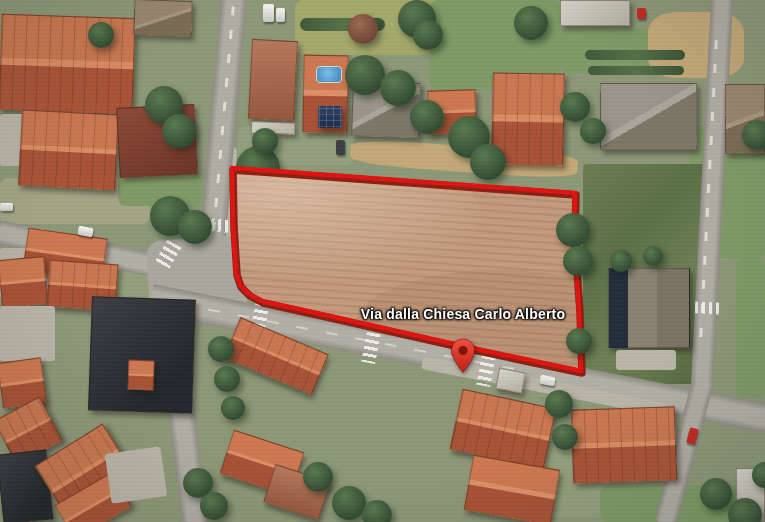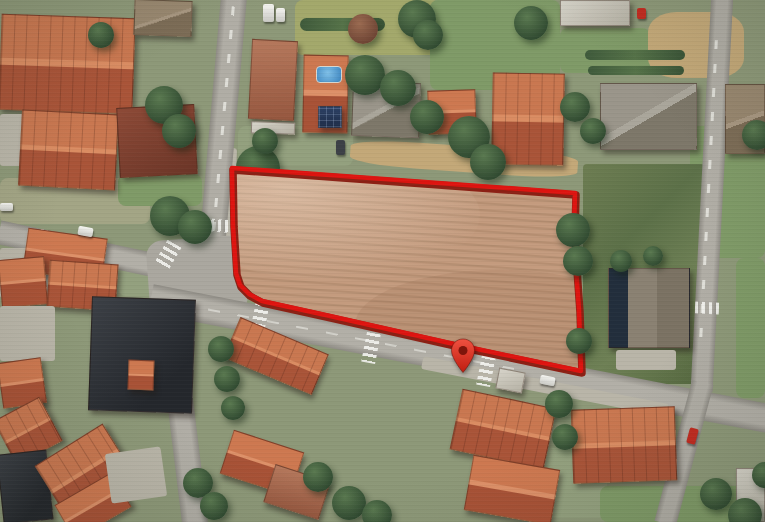--- a/index.html
+++ b/index.html
@@ -207,20 +207,21 @@
     <polygon fill="none" stroke-width="7.5" stroke-linejoin="round" transform="translate(1,2)" points="232,168 575,193 574,230 576,268 579,310 581,371 463,346 330,316 262,301 249,294 240,285 236,273 233,225" stroke="#8c2014"></polygon>
     <polygon fill="none" stroke-width="4.5" stroke-linejoin="round" points="232,168 575,193 574,230 576,268 579,310 581,371 463,346 330,316 262,301 249,294 240,285 236,273 233,225" stroke="#de1410"></polygon>
   </svg>
 
   <div class="tree" style="left:556px;top:213px;width:34px;height:34px;"></div>
   <div class="tree" style="left:563px;top:246px;width:30px;height:30px;"></div>
   <div class="tree" style="left:566px;top:328px;width:26px;height:26px;"></div>
 
   <div class="grain"></div>
 
+  <div class="label" style="left:463px;top:306px;">Via dalla Chiesa Carlo Alberto</div>
 
   <svg width="26" height="36" viewBox="0 0 26 36" style="left:450px;top:338px;filter:drop-shadow(1px 2px 2px rgba(0,0,0,0.45));">
     <defs>
       <linearGradient id="pg" x1="0" y1="0" x2="0" y2="1">
         <stop offset="0" stop-color="#ef5140"></stop>
         <stop offset="1" stop-color="#c01d10"></stop>
       </linearGradient>
     </defs>
     <path d="M13 1 C6.4 1 1.5 6.1 1.5 12.6 C1.5 20.9 13 34.5 13 34.5 C13 34.5 24.5 20.9 24.5 12.6 C24.5 6.1 19.6 1 13 1 Z" fill="url(#pg)" stroke="rgba(110,15,8,0.55)" stroke-width="1"></path>
     <circle cx="13" cy="12.5" r="4.5" fill="#7e150b"></circle>

